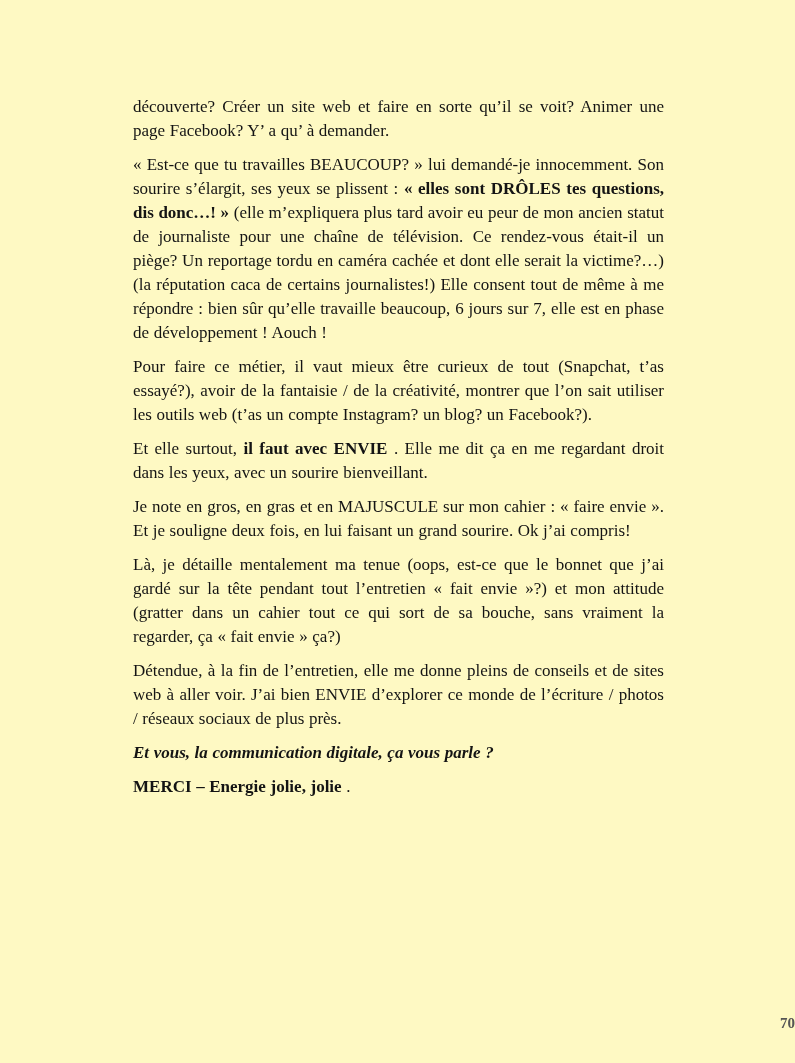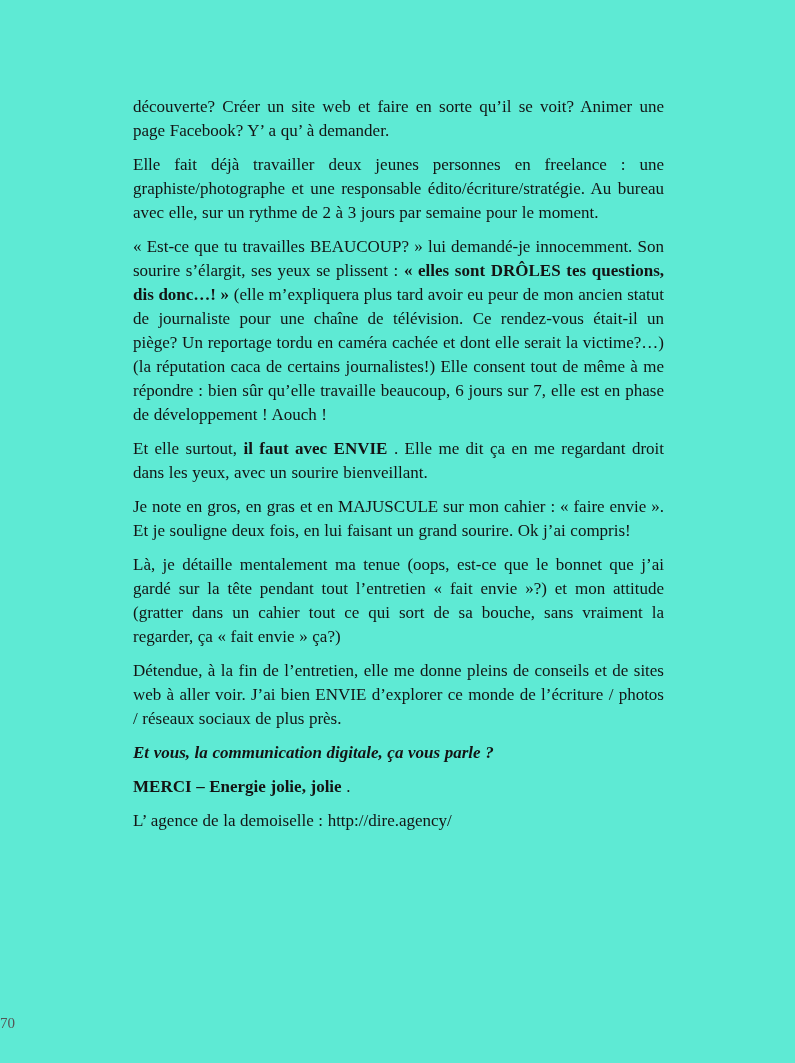--- a/index.html
+++ b/index.html
@@ -4,21 +4,21 @@
 <style>
   html, body {
     margin: 0;
     padding: 0;
     background: #ffffff;
   }
   .page {
     position: relative;
     width: 795px;
     height: 1063px;
-    background: #5eead4;
+    background: #fef9c3;
     overflow: hidden;
     font-family: "Liberation Serif", "DejaVu Serif", serif;
   }
   .content {
     position: absolute;
     left: 133px;
     top: 95px;
     width: 531px;
   }
   p.para {
@@ -30,36 +30,36 @@
     word-spacing: 0.02em;
   }
   .seg-normal { font-weight: 400; font-style: normal; }
   .seg-bold { font-weight: 700; font-style: normal; }
   .seg-bold-italic { font-weight: 700; font-style: italic; }
   .footer {
     position: absolute;
     top: 1013px;
     left: 0;
     width: 100%;
-    text-align: left;
+    text-align: right;
     font-size: 15px;
     line-height: 20px;
     color: #555555;
+    font-weight: bold;
   }
 </style>
 </head>
 <body>
 
 <div class="page">
   <div class="content">
       <p class="para"><span class="seg-normal">découverte? Créer un site web et faire en sorte qu’il se voit? Animer une page Facebook? Y’ a qu’ à demander.</span></p>
-      <p class="para"><span class="seg-normal">Elle fait déjà travailler deux jeunes personnes en freelance : une graphiste/photographe et une responsable édito/écriture/stratégie. Au bureau avec elle, sur un rythme de 2 à 3 jours par semaine pour le moment.</span></p>
       <p class="para"><span class="seg-normal">« Est-ce que tu travailles BEAUCOUP? » lui demandé-je innocemment. Son sourire s’élargit, ses yeux se plissent :  </span><span class="seg-bold">« elles sont DRÔLES tes questions, dis donc…! »</span><span class="seg-normal">  (elle m’expliquera plus tard avoir eu peur de mon ancien statut de journaliste pour une chaîne de télévision. Ce rendez-vous était-il un piège? Un reportage tordu en caméra cachée et dont elle serait la victime?…)(la réputation caca de certains journalistes!) Elle consent tout de même à me répondre : bien sûr qu’elle travaille beaucoup, 6 jours sur 7, elle est en phase de développement ! Aouch !</span></p>
+      <p class="para"><span class="seg-normal">Pour faire ce métier, il vaut mieux être curieux de tout (Snapchat, t’as essayé?), avoir de la fantaisie / de la créativité, montrer que l’on sait utiliser les outils web (t’as un compte Instagram? un blog? un Facebook?).</span></p>
       <p class="para"><span class="seg-normal">Et elle surtout, </span><span class="seg-bold">il faut avec ENVIE</span><span class="seg-normal"> . Elle me dit ça en me regardant droit dans les yeux, avec un sourire bienveillant.</span></p>
       <p class="para"><span class="seg-normal">Je note en gros, en gras et en MAJUSCULE sur mon cahier : « faire envie ». Et je souligne deux fois, en lui faisant un grand sourire. Ok j’ai compris!</span></p>
       <p class="para"><span class="seg-normal">Là, je détaille mentalement ma tenue (oops, est-ce que le bonnet que j’ai gardé sur la tête pendant tout l’entretien « fait envie »?) et mon attitude (gratter dans un cahier tout ce qui sort de sa bouche, sans vraiment la regarder, ça « fait envie » ça?)</span></p>
       <p class="para"><span class="seg-normal">Détendue, à la fin de l’entretien, elle me donne pleins de conseils et de sites web à aller voir. J’ai bien ENVIE d’explorer ce monde de l’écriture / photos / réseaux sociaux de plus près.</span></p>
       <p class="para"><span class="seg-bold-italic">Et vous, la communication digitale, ça vous parle ?</span></p>
       <p class="para"><span class="seg-bold">MERCI – Energie jolie, jolie</span><span class="seg-normal"> .</span></p>
-      <p class="para"><span class="seg-normal">L’ agence de la demoiselle : http://dire.agency/</span></p>
     </div>
   <div class="footer">70</div>
 </div>
 
 </body></html>

